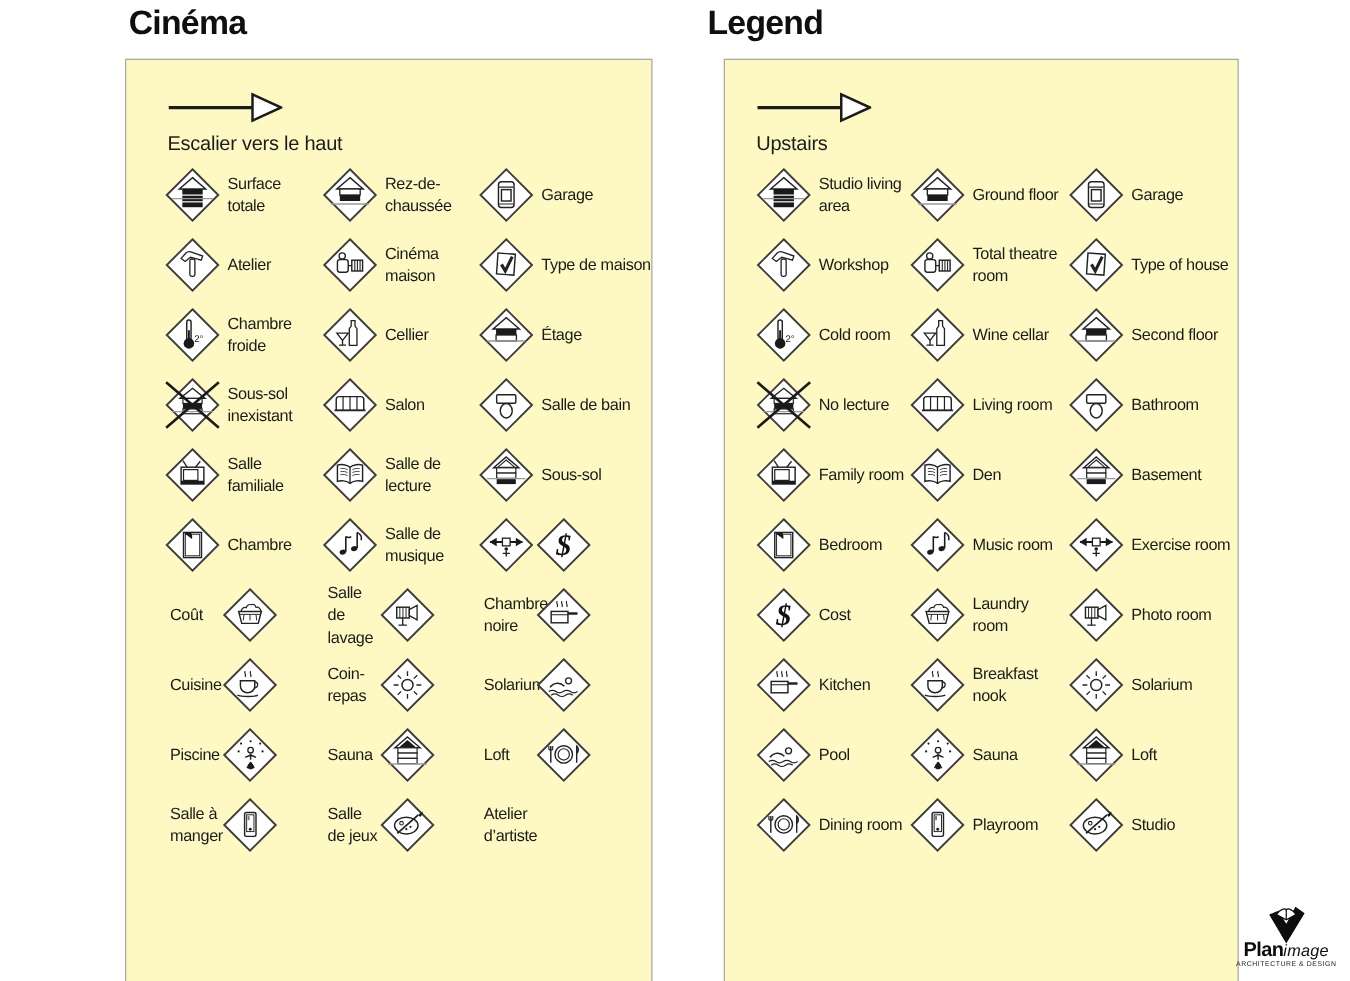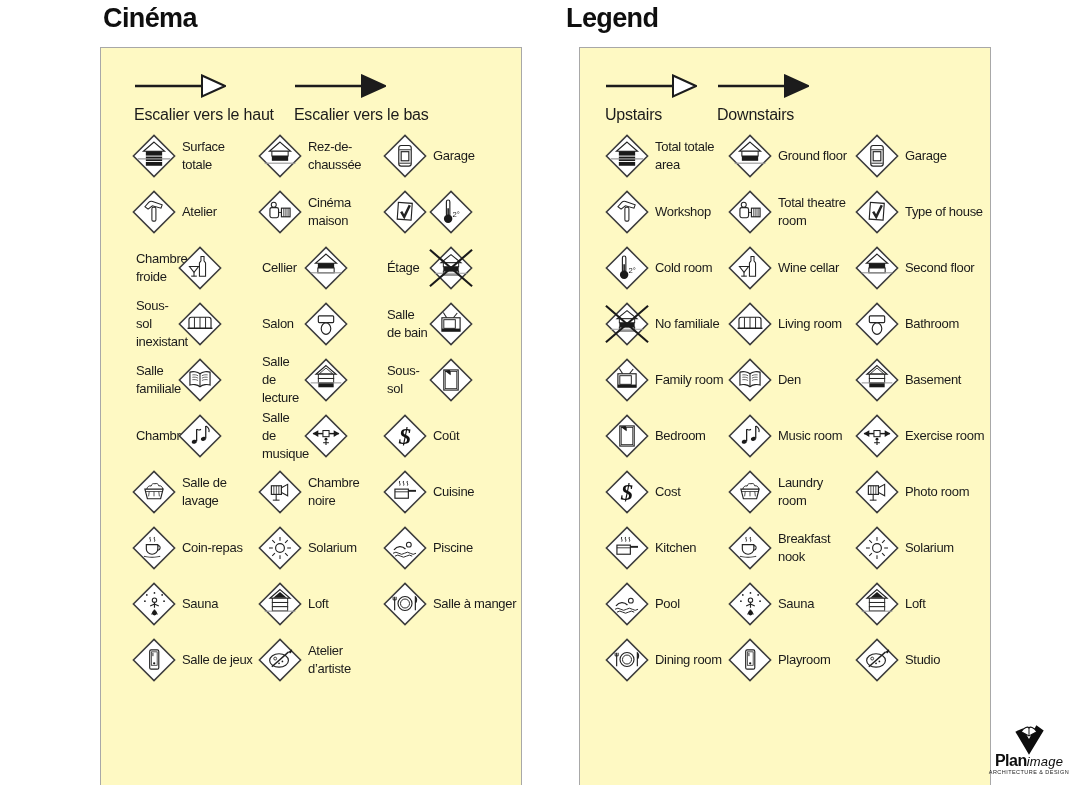--- a/index.html
+++ b/index.html
@@ -43,27 +43,20 @@
 
 <div class="panel" id="panel-fr">
   <div class="arrows">
       <div class="arrow-group">
         <span><svg width="92" height="28" viewBox="0 0 92 28" aria-hidden="true">
             <line x1="1" y1="14" x2="69" y2="14" stroke="#1c1c1c" stroke-width="2.6"></line>
             <polygon points="68,3.5 91,14 68,24.5" fill="#fff" stroke="#1c1c1c" stroke-width="2"></polygon>
           </svg></span>
         <div class="arrow-label">Escalier vers le haut</div>
       </div>
-      <div class="arrow-group">
-        <span><svg width="92" height="28" viewBox="0 0 92 28" aria-hidden="true">
-            <line x1="1" y1="14" x2="69" y2="14" stroke="#1c1c1c" stroke-width="2.6"></line>
-            <polygon points="68,3.5 91,14 68,24.5" fill="#1c1c1c" stroke="#1c1c1c" stroke-width="2"></polygon>
-          </svg></span>
-        <div class="arrow-label">Escalier vers le bas</div>
-      </div>
     </div>
   <div class="grid">
       <div class="cell-icon">
         <svg viewBox="0 0 48 48" width="46" height="46" aria-hidden="true">
           <polygon points="24,2.5 45.5,24 24,45.5 2.5,24" fill="#fff" stroke="#3d3d3d" stroke-width="1.6"></polygon>
           <polygon points="24,9.5 35,19 13,19" fill="#fff" stroke="#222" stroke-width="1.2"></polygon>
           <rect x="15.5" y="19" width="17" height="4.6" fill="#1a1a1a"></rect>
           <rect x="15.5" y="24.6" width="17" height="4.6" fill="#1a1a1a"></rect>
           <rect x="15.5" y="30.2" width="17" height="4" fill="#1a1a1a"></rect>
           <line x1="7" y1="27" x2="41" y2="27" stroke="#9a9a9a" stroke-width="1.2"></line>
@@ -111,20 +104,21 @@
         </svg>
       </div>
       <div class="cell-label">Cinéma maison</div>
       <div class="cell-icon">
         <svg viewBox="0 0 48 48" width="46" height="46" aria-hidden="true">
           <polygon points="24,2.5 45.5,24 24,45.5 2.5,24" fill="#fff" stroke="#3d3d3d" stroke-width="1.6"></polygon>
           <rect x="16.5" y="14.5" width="14.5" height="17.5" fill="#fff" stroke="#222" stroke-width="1.2" transform="rotate(4 24 23)"></rect>
           <path d="M20,23.5 l3.2,5.5 5.8,-12" fill="none" stroke="#222" stroke-width="2.6"></path>
         </svg>
       </div>
+      <div class="cell-label">Type de maison</div>
       <div class="cell-icon">
         <svg viewBox="0 0 48 48" width="46" height="46" aria-hidden="true">
           <polygon points="24,2.5 45.5,24 24,45.5 2.5,24" fill="#fff" stroke="#3d3d3d" stroke-width="1.6"></polygon>
           <rect x="19.2" y="11.5" width="3.6" height="17" rx="1.8" fill="#fff" stroke="#222" stroke-width="1.2"></rect>
           <line x1="21" y1="20" x2="21" y2="28" stroke="#1a1a1a" stroke-width="1.6"></line>
           <circle cx="21" cy="31" r="4.4" fill="#1a1a1a"></circle>
           <text x="25.5" y="29.5" font-size="8" fill="#1a1a1a" font-family="'Liberation Sans',sans-serif">2°</text>
         </svg>
       </div>
       <div class="cell-label">Chambre froide</div>
@@ -390,40 +384,33 @@
 
 <div class="panel" id="panel-en">
   <div class="arrows">
       <div class="arrow-group">
         <span><svg width="92" height="28" viewBox="0 0 92 28" aria-hidden="true">
             <line x1="1" y1="14" x2="69" y2="14" stroke="#1c1c1c" stroke-width="2.6"></line>
             <polygon points="68,3.5 91,14 68,24.5" fill="#fff" stroke="#1c1c1c" stroke-width="2"></polygon>
           </svg></span>
         <div class="arrow-label">Upstairs</div>
       </div>
-      <div class="arrow-group">
-        <span><svg width="92" height="28" viewBox="0 0 92 28" aria-hidden="true">
-            <line x1="1" y1="14" x2="69" y2="14" stroke="#1c1c1c" stroke-width="2.6"></line>
-            <polygon points="68,3.5 91,14 68,24.5" fill="#1c1c1c" stroke="#1c1c1c" stroke-width="2"></polygon>
-          </svg></span>
-        <div class="arrow-label">Downstairs</div>
-      </div>
     </div>
   <div class="grid">
       <div class="cell-icon">
         <svg viewBox="0 0 48 48" width="46" height="46" aria-hidden="true">
           <polygon points="24,2.5 45.5,24 24,45.5 2.5,24" fill="#fff" stroke="#3d3d3d" stroke-width="1.6"></polygon>
           <polygon points="24,9.5 35,19 13,19" fill="#fff" stroke="#222" stroke-width="1.2"></polygon>
           <rect x="15.5" y="19" width="17" height="4.6" fill="#1a1a1a"></rect>
           <rect x="15.5" y="24.6" width="17" height="4.6" fill="#1a1a1a"></rect>
           <rect x="15.5" y="30.2" width="17" height="4" fill="#1a1a1a"></rect>
           <line x1="7" y1="27" x2="41" y2="27" stroke="#9a9a9a" stroke-width="1.2"></line>
         </svg>
       </div>
-      <div class="cell-label">Total totale area</div>
+      <div class="cell-label">Studio living area</div>
       <div class="cell-icon">
         <svg viewBox="0 0 48 48" width="46" height="46" aria-hidden="true">
           <polygon points="24,2.5 45.5,24 24,45.5 2.5,24" fill="#fff" stroke="#3d3d3d" stroke-width="1.6"></polygon>
           <polygon points="24,9.5 35,19 13,19" fill="#fff" stroke="#222" stroke-width="1.2"></polygon>
           <rect x="15.5" y="19" width="17" height="5" fill="#fff" stroke="#222" stroke-width="1.1"></rect>
           <rect x="15.5" y="24" width="17" height="5" fill="#1a1a1a"></rect>
           <line x1="8" y1="31.5" x2="40" y2="31.5" stroke="#9a9a9a" stroke-width="1.2"></line>
         </svg>
       </div>
       <div class="cell-label">Ground floor</div>
@@ -501,21 +488,21 @@
           <polygon points="24,2.5 45.5,24 24,45.5 2.5,24" fill="#fff" stroke="#3d3d3d" stroke-width="1.6"></polygon>
           <polygon points="24,10 34.5,18.5 13.5,18.5" fill="#fff" stroke="#222" stroke-width="1.1"></polygon>
           <rect x="16" y="18.5" width="16" height="4.2" fill="#fff" stroke="#222" stroke-width="1"></rect>
           <rect x="16" y="22.7" width="16" height="4.6" fill="#1a1a1a"></rect>
           <rect x="16" y="27.3" width="16" height="4" fill="#fff" stroke="#222" stroke-width="1"></rect>
           <line x1="7" y1="29.5" x2="41" y2="29.5" stroke="#9a9a9a" stroke-width="1"></line>
           <line x1="2" y1="5" x2="46" y2="43" stroke="#1a1a1a" stroke-width="2.2"></line>
           <line x1="46" y1="5" x2="2" y2="43" stroke="#1a1a1a" stroke-width="2.2"></line>
         </svg>
       </div>
-      <div class="cell-label">No familiale</div>
+      <div class="cell-label">No lecture</div>
       <div class="cell-icon">
         <svg viewBox="0 0 48 48" width="46" height="46" aria-hidden="true">
           <polygon points="24,2.5 45.5,24 24,45.5 2.5,24" fill="#fff" stroke="#3d3d3d" stroke-width="1.6"></polygon>
           <path d="M12.5,28.5 v-9 a2.5,2.5 0 0 1 2.5,-2.5 h18 a2.5,2.5 0 0 1 2.5,2.5 v9 z" fill="#fff" stroke="#222" stroke-width="1.2"></path>
           <line x1="18.2" y1="17" x2="18.2" y2="28.5" stroke="#222" stroke-width="1"></line>
           <line x1="24" y1="17" x2="24" y2="28.5" stroke="#222" stroke-width="1"></line>
           <line x1="29.8" y1="17" x2="29.8" y2="28.5" stroke="#222" stroke-width="1"></line>
           <line x1="11" y1="28.5" x2="37" y2="28.5" stroke="#222" stroke-width="1.4"></line>
         </svg>
       </div>

